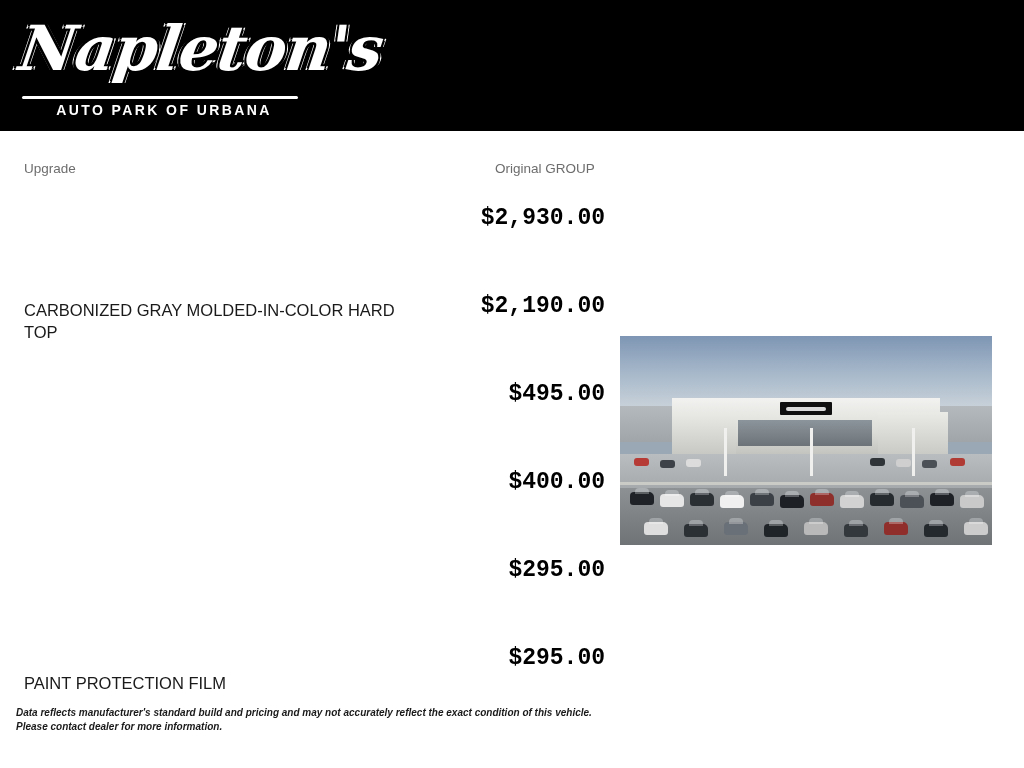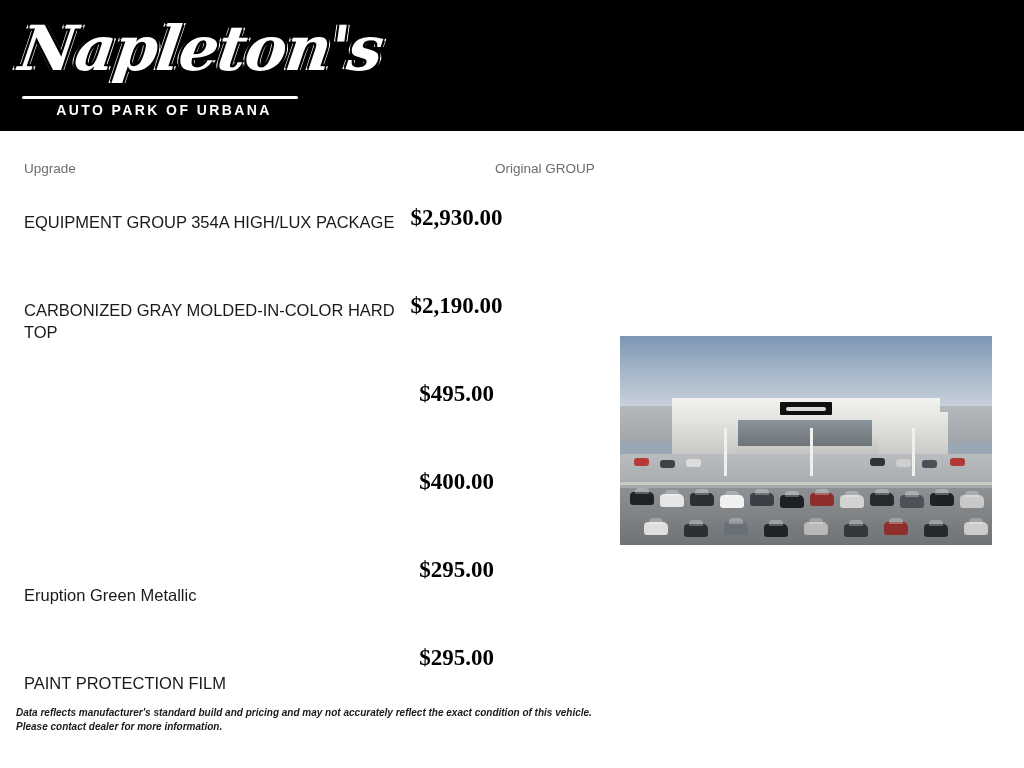--- a/index.html
+++ b/index.html
@@ -128,26 +128,26 @@
     line-height: 22px;
     font-family: "Liberation Sans", sans-serif;
   }
   .row-label.two-line { top: 20px; }
   .row-label.one-line { top: 41px; }
 
   .row-price {
     position: absolute;
     left: 300px;
     width: 297px;
-    text-align: center;
+    text-align: right;
     top: 14px;
     font-size: 23px;
     font-weight: bold;
     color: #000000;
-    font-family: Liberation Serif, serif;
+    font-family: Liberation Mono, monospace;
   }
 
   
   .photo {
     position: absolute;
     left: 620px;
     top: 336px;
     width: 372px;
     height: 209px;
     overflow: hidden;
@@ -267,39 +267,37 @@
     </div>
   </div>
 
   <div class="table-area">
     <div class="col-head upgrade">Upgrade</div>
     <div class="col-head msrp">Original GROUP</div>
 
     <div class="rows">
 
       <div class="row">
-        <div class="row-label two-line">EQUIPMENT GROUP 354A HIGH/LUX PACKAGE</div>
         <div class="row-price">$2,930.00</div>
       </div>
 
       <div class="row">
         <div class="row-label two-line">CARBONIZED GRAY MOLDED-IN-COLOR HARD TOP</div>
         <div class="row-price">$2,190.00</div>
       </div>
 
       <div class="row">
         <div class="row-price">$495.00</div>
       </div>
 
       <div class="row">
         <div class="row-price">$400.00</div>
       </div>
 
       <div class="row">
-        <div class="row-label one-line">Eruption Green Metallic</div>
         <div class="row-price">$295.00</div>
       </div>
 
       <div class="row">
         <div class="row-label one-line">PAINT PROTECTION FILM</div>
         <div class="row-price">$295.00</div>
       </div>
 
     </div>
   </div>

